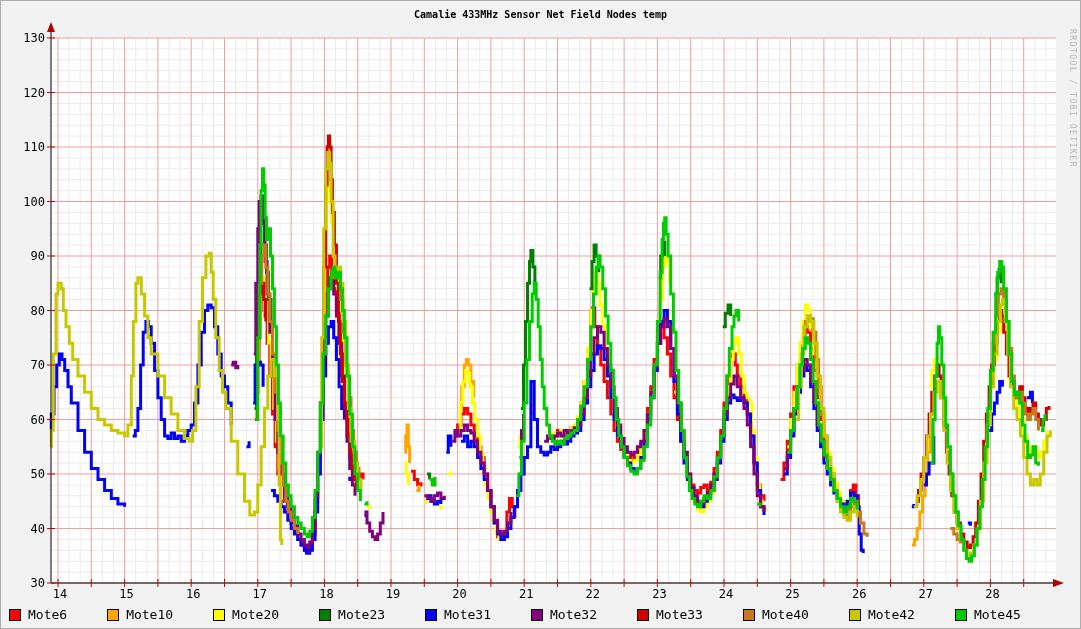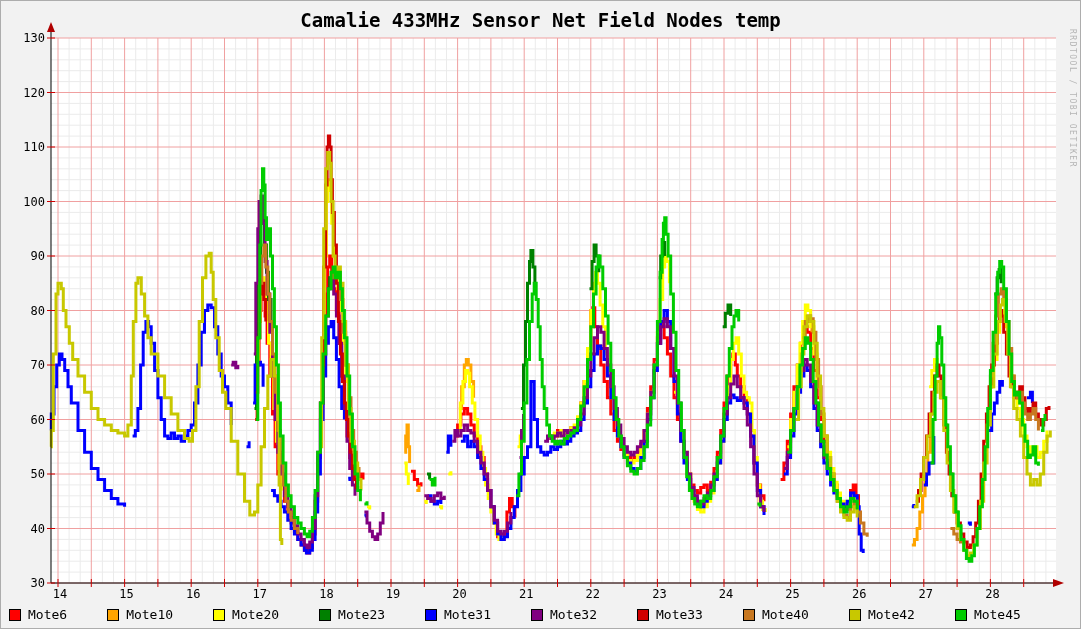--- a/index.html
+++ b/index.html
@@ -9,21 +9,21 @@
     box-sizing:border-box;
     background:#f2f2f2;
     border:1px solid #adadad;
     font-family:"DejaVu Sans Mono", monospace;
     overflow:hidden;
   }
   #plot-svg{position:absolute;left:0;top:0;}
   #title{
     position:absolute;left:0;right:0;top:8px;
     text-align:center;
-    font-size:19px;font-weight:bold;color:#000;
+    font-size:10px;font-weight:bold;color:#000;
     letter-spacing:0px;
   }
   #watermark{
     position:absolute;right:3px;top:28px;
     writing-mode:vertical-rl;
     font-size:8px;color:#b5b5b5;
     letter-spacing:1.5px;
   }
   #legend{
     position:absolute;left:8px;bottom:6px;

